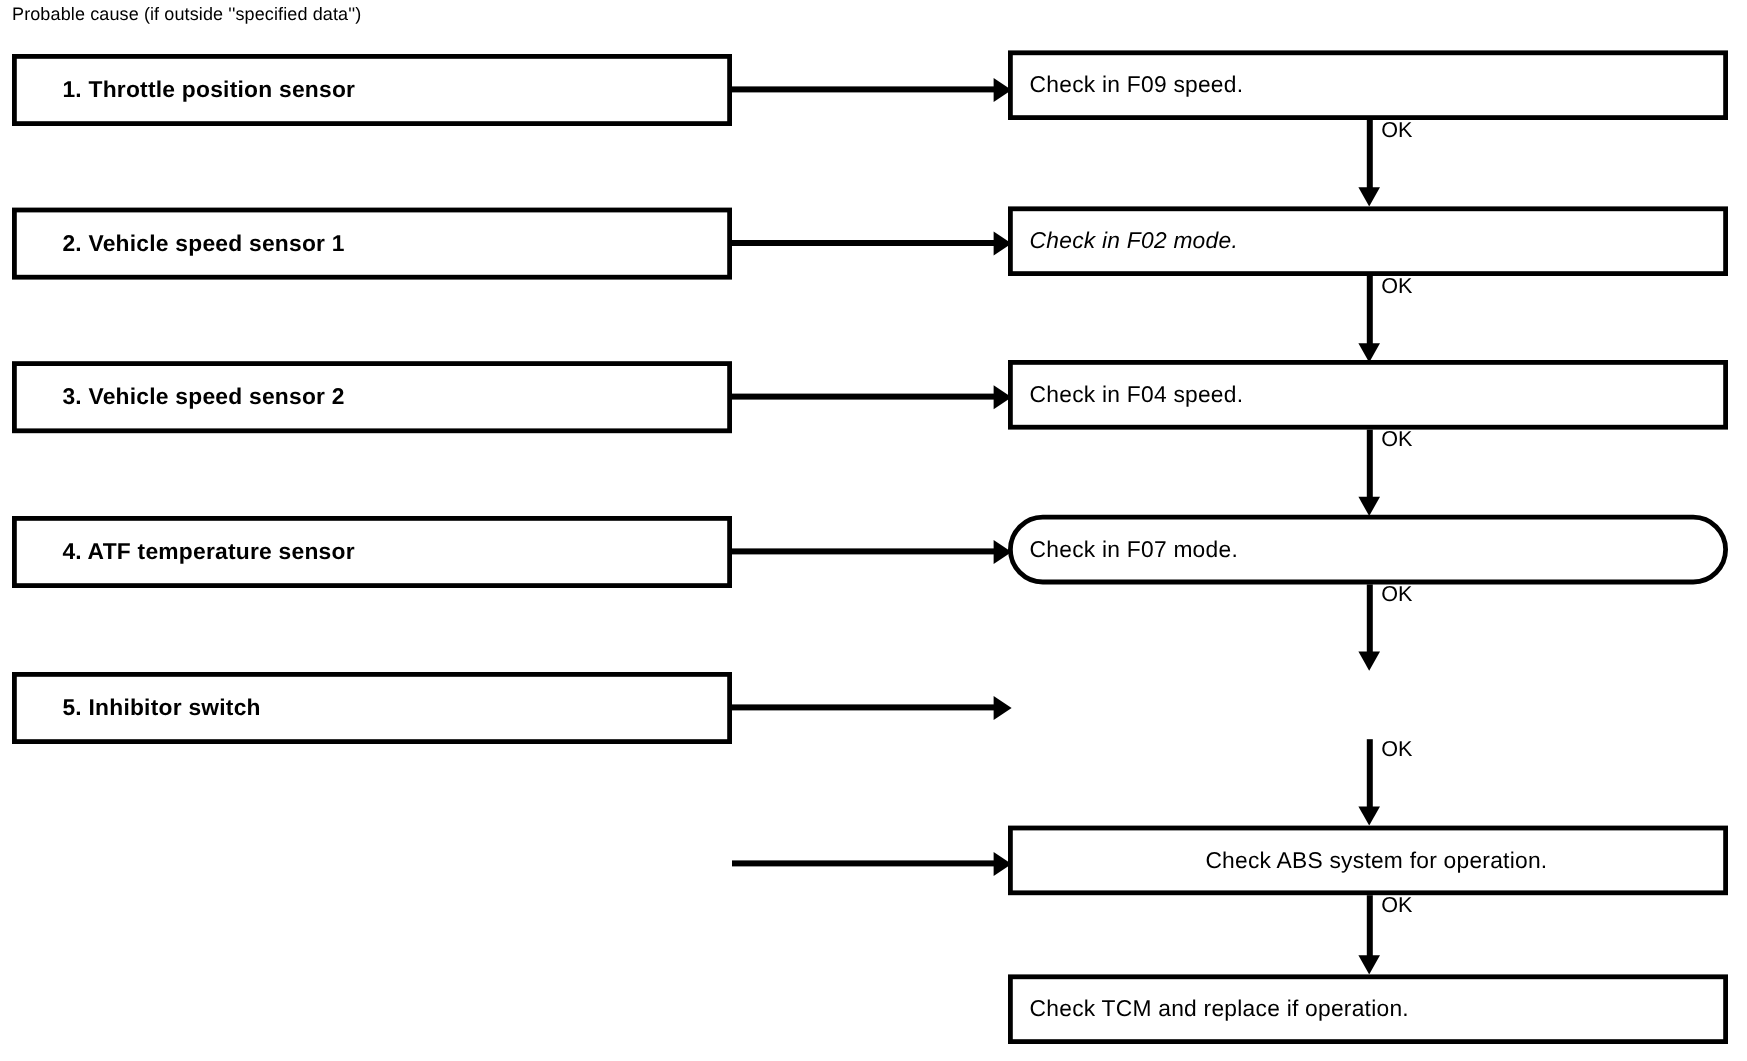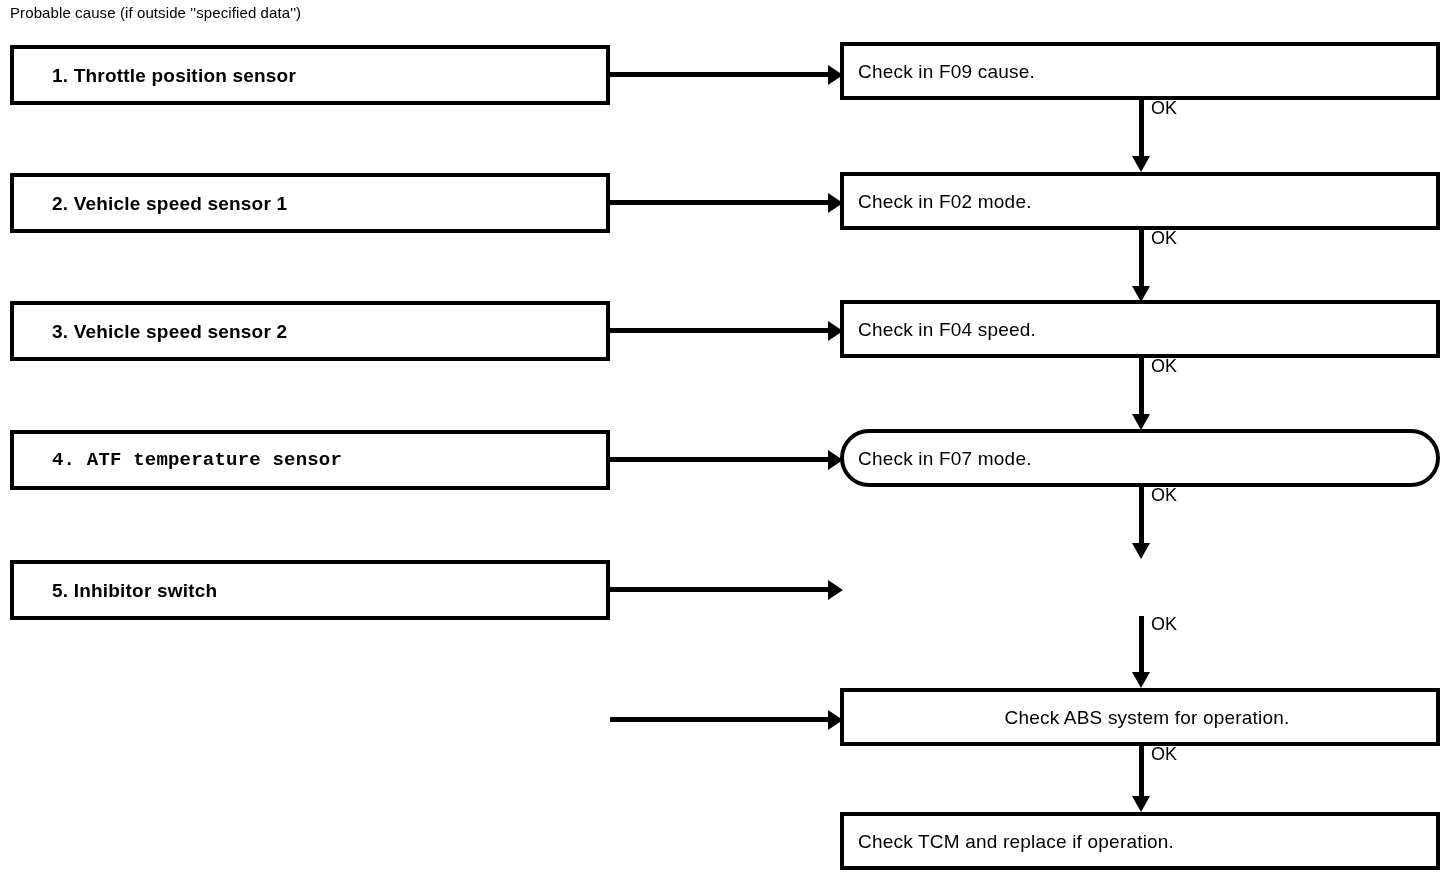--- a/index.html
+++ b/index.html
@@ -134,36 +134,36 @@
   <div class="page-title">Probable cause (if outside ''specified data'')</div>
 
   <div class="box cause-box" style="top:45px;">
     <span class="box-text">1. Throttle position sensor</span>
   </div>
   <div class="h-conn" style="top:75px;">
     <div class="h-line"></div>
     <div class="h-head"></div>
   </div>
   <div class="box check-box" style="top:42px;">
-    <span class="box-text">Check in F09 cause.</span>
+    <span class="box-text">Check in F09 speed.</span>
   </div>
   <div class="v-conn" style="top:100px; height:72px;">
     <div class="v-line" style="height:58px;"></div>
     <div class="v-head" style="top:56px;"></div>
     <span class="ok-label">OK</span>
   </div>
 
   <div class="box cause-box" style="top:173px;">
     <span class="box-text">2. Vehicle speed sensor 1</span>
   </div>
   <div class="h-conn" style="top:203px;">
     <div class="h-line"></div>
     <div class="h-head"></div>
   </div>
-  <div class="box check-box" style="top:172px;">
+  <div class="box check-box" style="top:172px;font-style:italic;">
     <span class="box-text">Check in F02 mode.</span>
   </div>
   <div class="v-conn" style="top:230px; height:72px;">
     <div class="v-line" style="height:58px;"></div>
     <div class="v-head" style="top:56px;"></div>
     <span class="ok-label">OK</span>
   </div>
 
   <div class="box cause-box" style="top:301px;">
     <span class="box-text">3. Vehicle speed sensor 2</span>
@@ -174,21 +174,21 @@
   </div>
   <div class="box check-box" style="top:300px;">
     <span class="box-text">Check in F04 speed.</span>
   </div>
   <div class="v-conn" style="top:358px; height:72px;">
     <div class="v-line" style="height:58px;"></div>
     <div class="v-head" style="top:56px;"></div>
     <span class="ok-label">OK</span>
   </div>
 
-  <div class="box cause-box" style="top:430px;font-family:Liberation Mono, monospace;">
+  <div class="box cause-box" style="top:430px;">
     <span class="box-text">4. ATF temperature sensor</span>
   </div>
   <div class="h-conn" style="top:460px;">
     <div class="h-line"></div>
     <div class="h-head"></div>
   </div>
   <div class="box check-box" style="top:429px;border-radius:29px;">
     <span class="box-text">Check in F07 mode.</span>
   </div>
   <div class="v-conn" style="top:487px; height:72px;">

